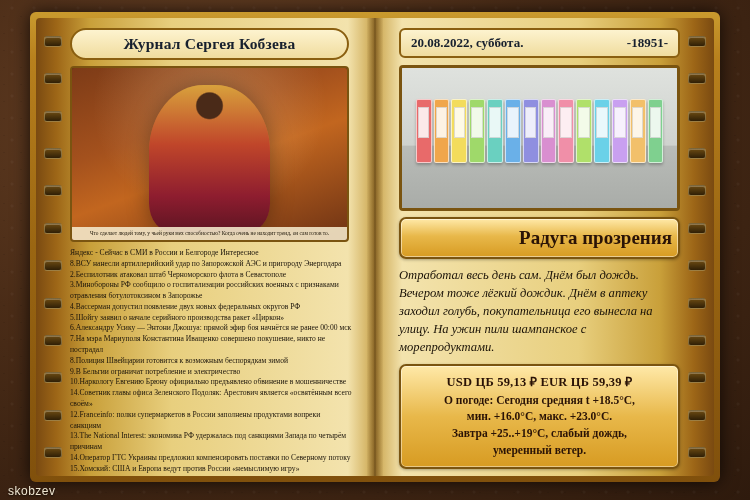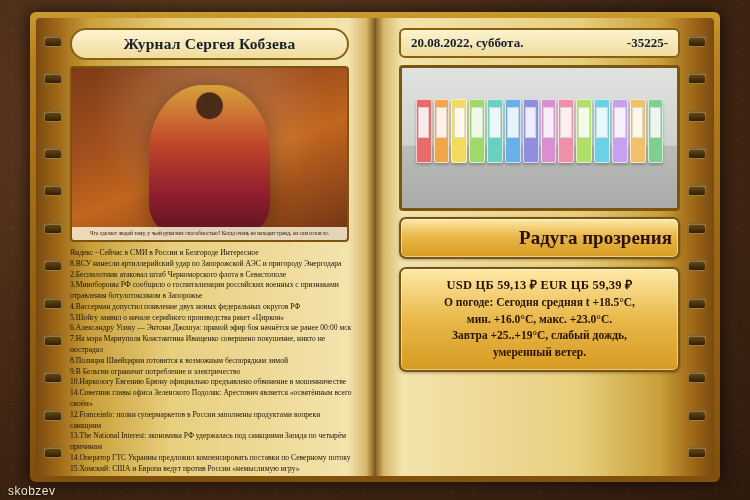--- a/index.html
+++ b/index.html
@@ -323,21 +323,21 @@
             <span class="item">12.Franceinfo: полки супермаркетов в России заполнены продуктами вопреки санкциям</span>
             <span class="item">13.The National Interest: экономика РФ удержалась под санкциями Запада по четырём причинам</span>
             <span class="item">14.Оператор ГТС Украины предложил компенсировать поставки по Северному потоку</span>
             <span class="item">15.Хомский: США и Европа ведут против России «немыслимую игру»</span>
           </div>
       </div>
 
       <div class="leaf right">
         <div class="date-bar">
           <span>20.08.2022, суббота.</span>
-          <span>-35225-</span>
+          <span>-18951-</span>
         </div>
 
         <div class="img-frame">
           <div class="shelf-bg"></div>
           <div class="boxes">
               <div class="box" style="background: rgb(232, 106, 106);"></div>
               <div class="box" style="background: rgb(240, 166, 75);"></div>
               <div class="box" style="background: rgb(243, 220, 92);"></div>
               <div class="box" style="background: rgb(159, 217, 106);"></div>
               <div class="box" style="background: rgb(106, 208, 192);"></div>
@@ -348,20 +348,21 @@
               <div class="box" style="background: rgb(176, 224, 106);"></div>
               <div class="box" style="background: rgb(106, 209, 232);"></div>
               <div class="box" style="background: rgb(201, 160, 240);"></div>
               <div class="box" style="background: rgb(242, 192, 106);"></div>
               <div class="box" style="background: rgb(127, 208, 143);"></div>
             </div>
         </div>
 
         <div class="title-plaque">Радуга прозрения</div>
 
+        <div class="diary">Отработал весь день сам. Днём был дождь. Вечером тоже лёгкий дождик. Днём в аптеку заходил голубь, покупательница его вынесла на улицу. На ужин пили шампанское с морепродуктами.</div>
 
         <div class="info-box">
           <div class="rates">USD ЦБ 59,13 ₽   EUR ЦБ 59,39 ₽</div>
           <div>О погоде:  Сегодня средняя t +18.5°С,</div>
           <div>мин. +16.0°С, макс. +23.0°С.</div>
           <div>Завтра +25..+19°С, слабый дождь,</div>
           <div>умеренный ветер.</div>
         </div>
       </div>
     </div>

